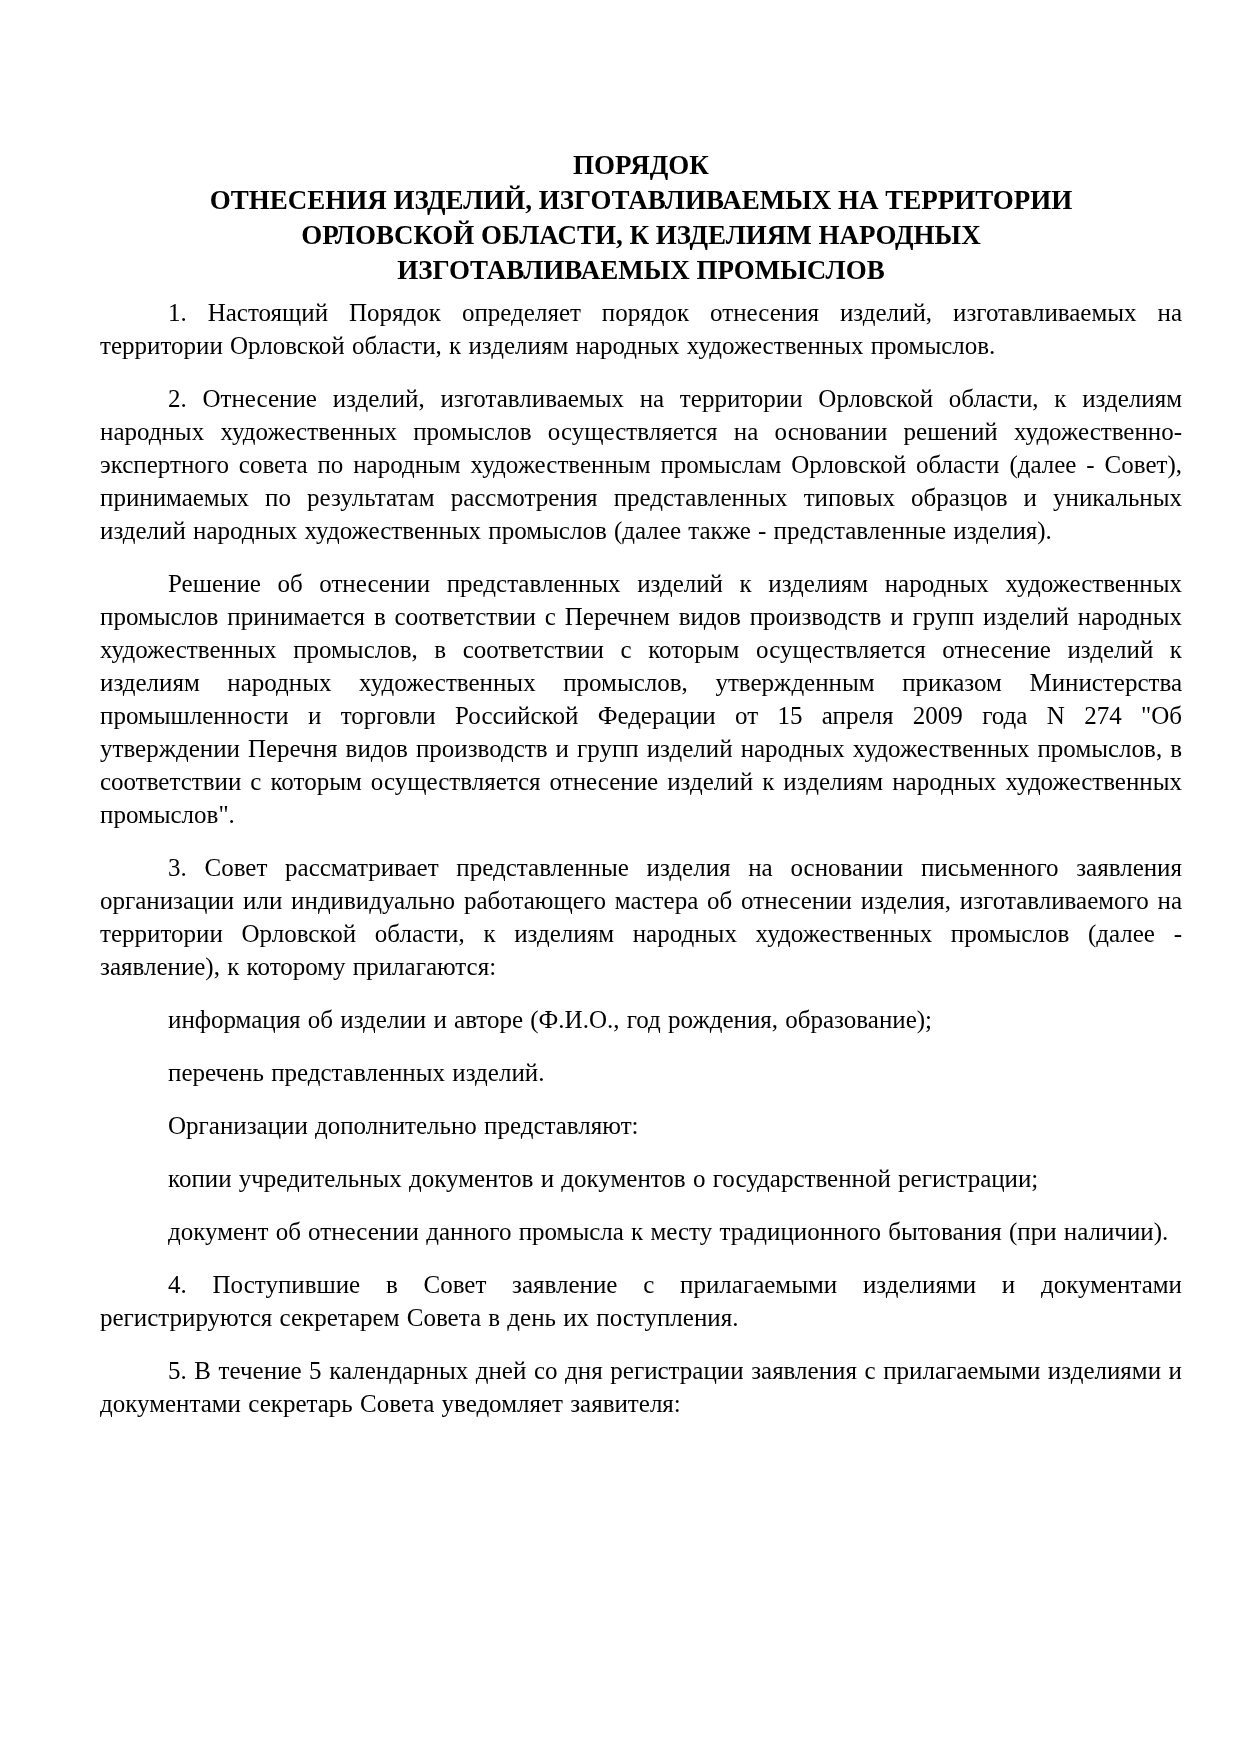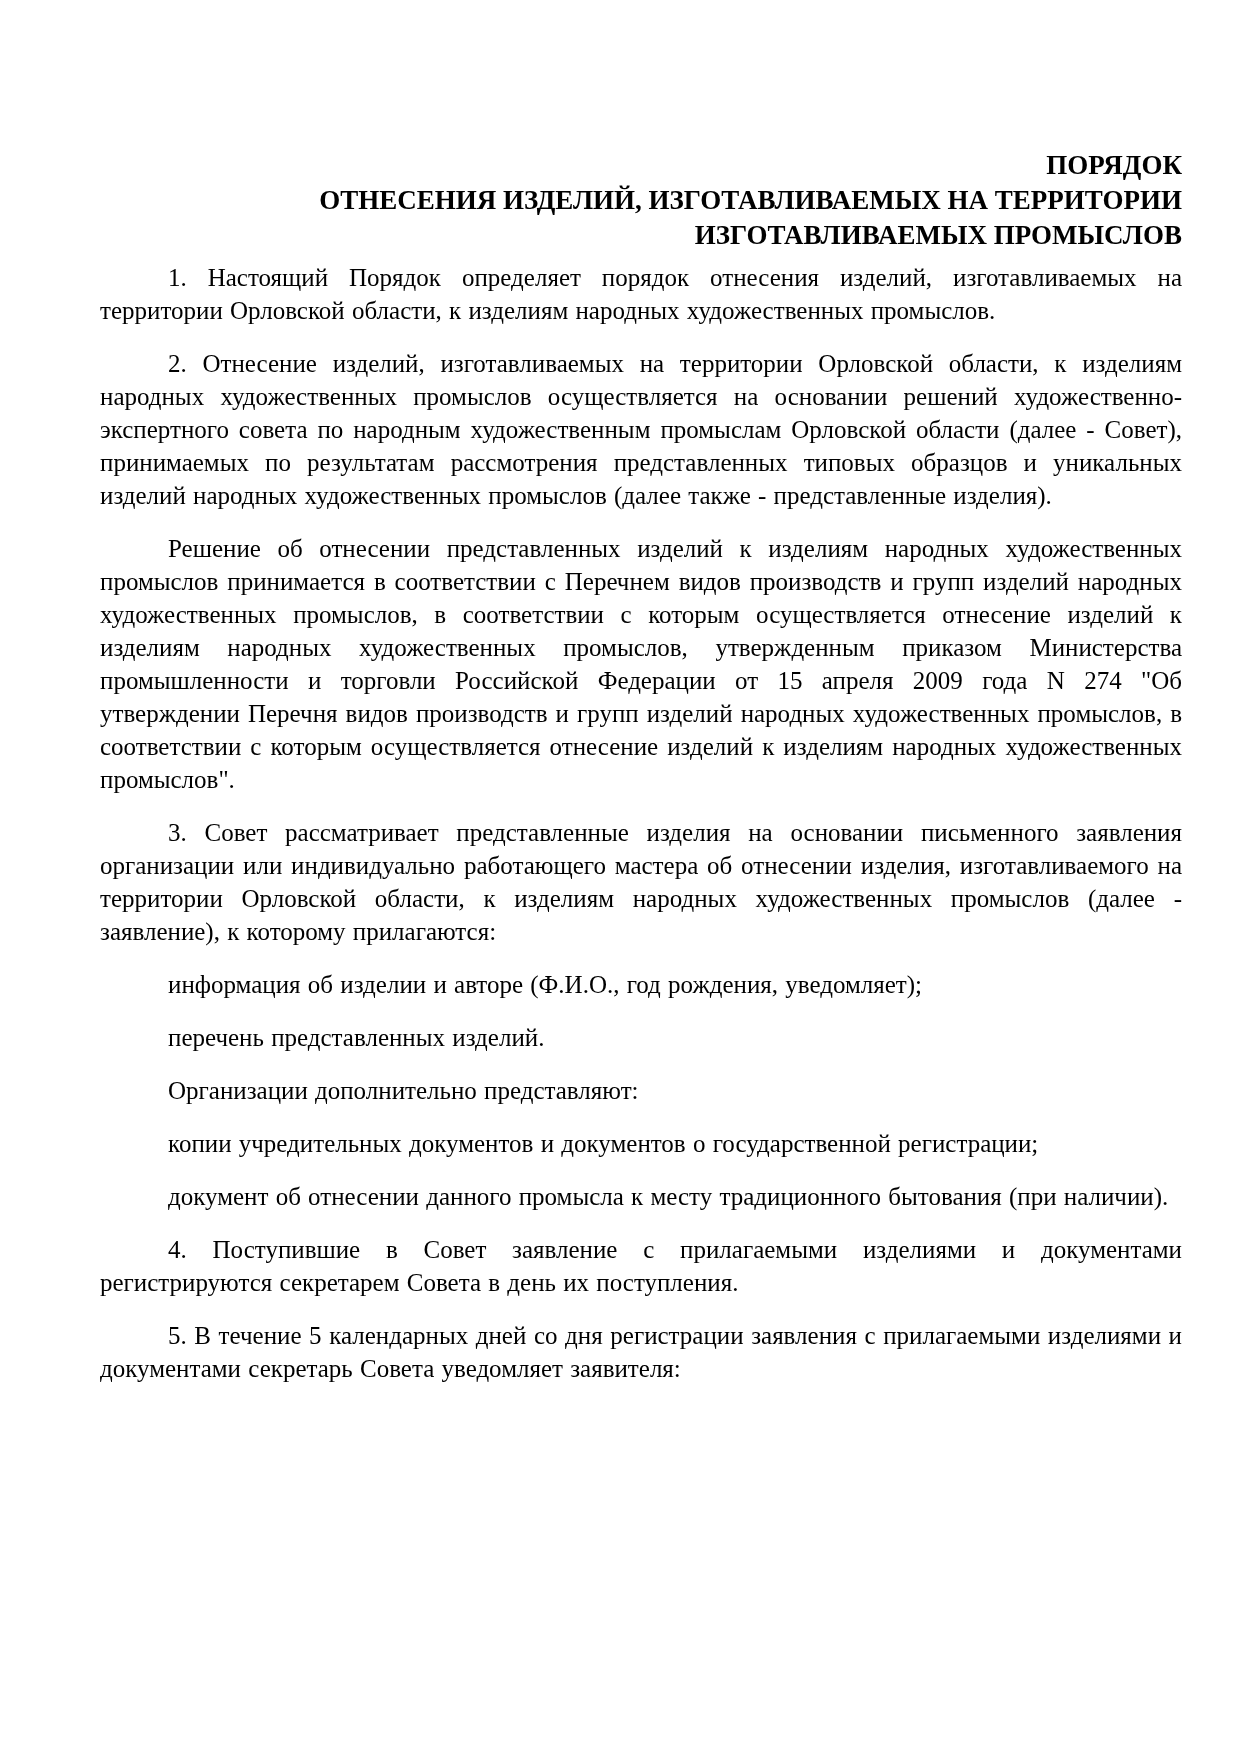--- a/index.html
+++ b/index.html
@@ -14,21 +14,21 @@
     box-sizing: border-box;
     background: #ffffff;
     color: #000000;
     padding: 148px 58px 0 100px;
     overflow: hidden;
     font-family: "Liberation Serif", "DejaVu Serif", serif;
     font-size: 25px;
     line-height: 33px;
   }
   .doc-title {
-    text-align: right;
+    text-align: center;
     font-weight: bold;
     font-size: 27px;
     line-height: 35px;
     margin: 0 0 8px 0;
   }
   .doc-title .t-line {
     display: block;
   }
   p.para {
     margin: 4px 0 20px 0;
@@ -38,28 +38,29 @@
   }
 </style>
 </head>
 <body>
 
 <div class="page">
 
   <div class="doc-title">
     <span class="t-line">ПОРЯДОК</span>
     <span class="t-line">ОТНЕСЕНИЯ ИЗДЕЛИЙ, ИЗГОТАВЛИВАЕМЫХ НА ТЕРРИТОРИИ</span>
+    <span class="t-line">ОРЛОВСКОЙ ОБЛАСТИ, К ИЗДЕЛИЯМ НАРОДНЫХ</span>
     <span class="t-line">ИЗГОТАВЛИВАЕМЫХ ПРОМЫСЛОВ</span>
   </div>
 
   <p class="para">1. Настоящий Порядок определяет порядок отнесения изделий, изготавливаемых на территории Орловской области, к изделиям народных художественных промыслов.</p>
   <p class="para">2. Отнесение изделий, изготавливаемых на территории Орловской области, к изделиям народных художественных промыслов осуществляется на основании решений художественно-экспертного совета по народным художественным промыслам Орловской области (далее - Совет), принимаемых по результатам рассмотрения представленных типовых образцов и уникальных изделий народных художественных промыслов (далее также - представленные изделия).</p>
   <p class="para">Решение об отнесении представленных изделий к изделиям народных художественных промыслов принимается в соответствии с Перечнем видов производств и групп изделий народных художественных промыслов, в соответствии с которым осуществляется отнесение изделий к изделиям народных художественных промыслов, утвержденным приказом Министерства промышленности и торговли Российской Федерации от 15 апреля 2009 года N 274 "Об утверждении Перечня видов производств и групп изделий народных художественных промыслов, в соответствии с которым осуществляется отнесение изделий к изделиям народных художественных промыслов".</p>
   <p class="para">3. Совет рассматривает представленные изделия на основании письменного заявления организации или индивидуально работающего мастера об отнесении изделия, изготавливаемого на территории Орловской области, к изделиям народных художественных промыслов (далее - заявление), к которому прилагаются:</p>
-  <p class="para">информация об изделии и авторе (Ф.И.О., год рождения, уведомляет);</p>
+  <p class="para">информация об изделии и авторе (Ф.И.О., год рождения, образование);</p>
   <p class="para">перечень представленных изделий.</p>
   <p class="para">Организации дополнительно представляют:</p>
   <p class="para">копии учредительных документов и документов о государственной регистрации;</p>
   <p class="para">документ об отнесении данного промысла к месту традиционного бытования (при наличии).</p>
   <p class="para">4. Поступившие в Совет заявление с прилагаемыми изделиями и документами регистрируются секретарем Совета в день их поступления.</p>
   <p class="para">5. В течение 5 календарных дней со дня регистрации заявления с прилагаемыми изделиями и документами секретарь Совета уведомляет заявителя:</p>
 
 </div>
 
 </body></html>

